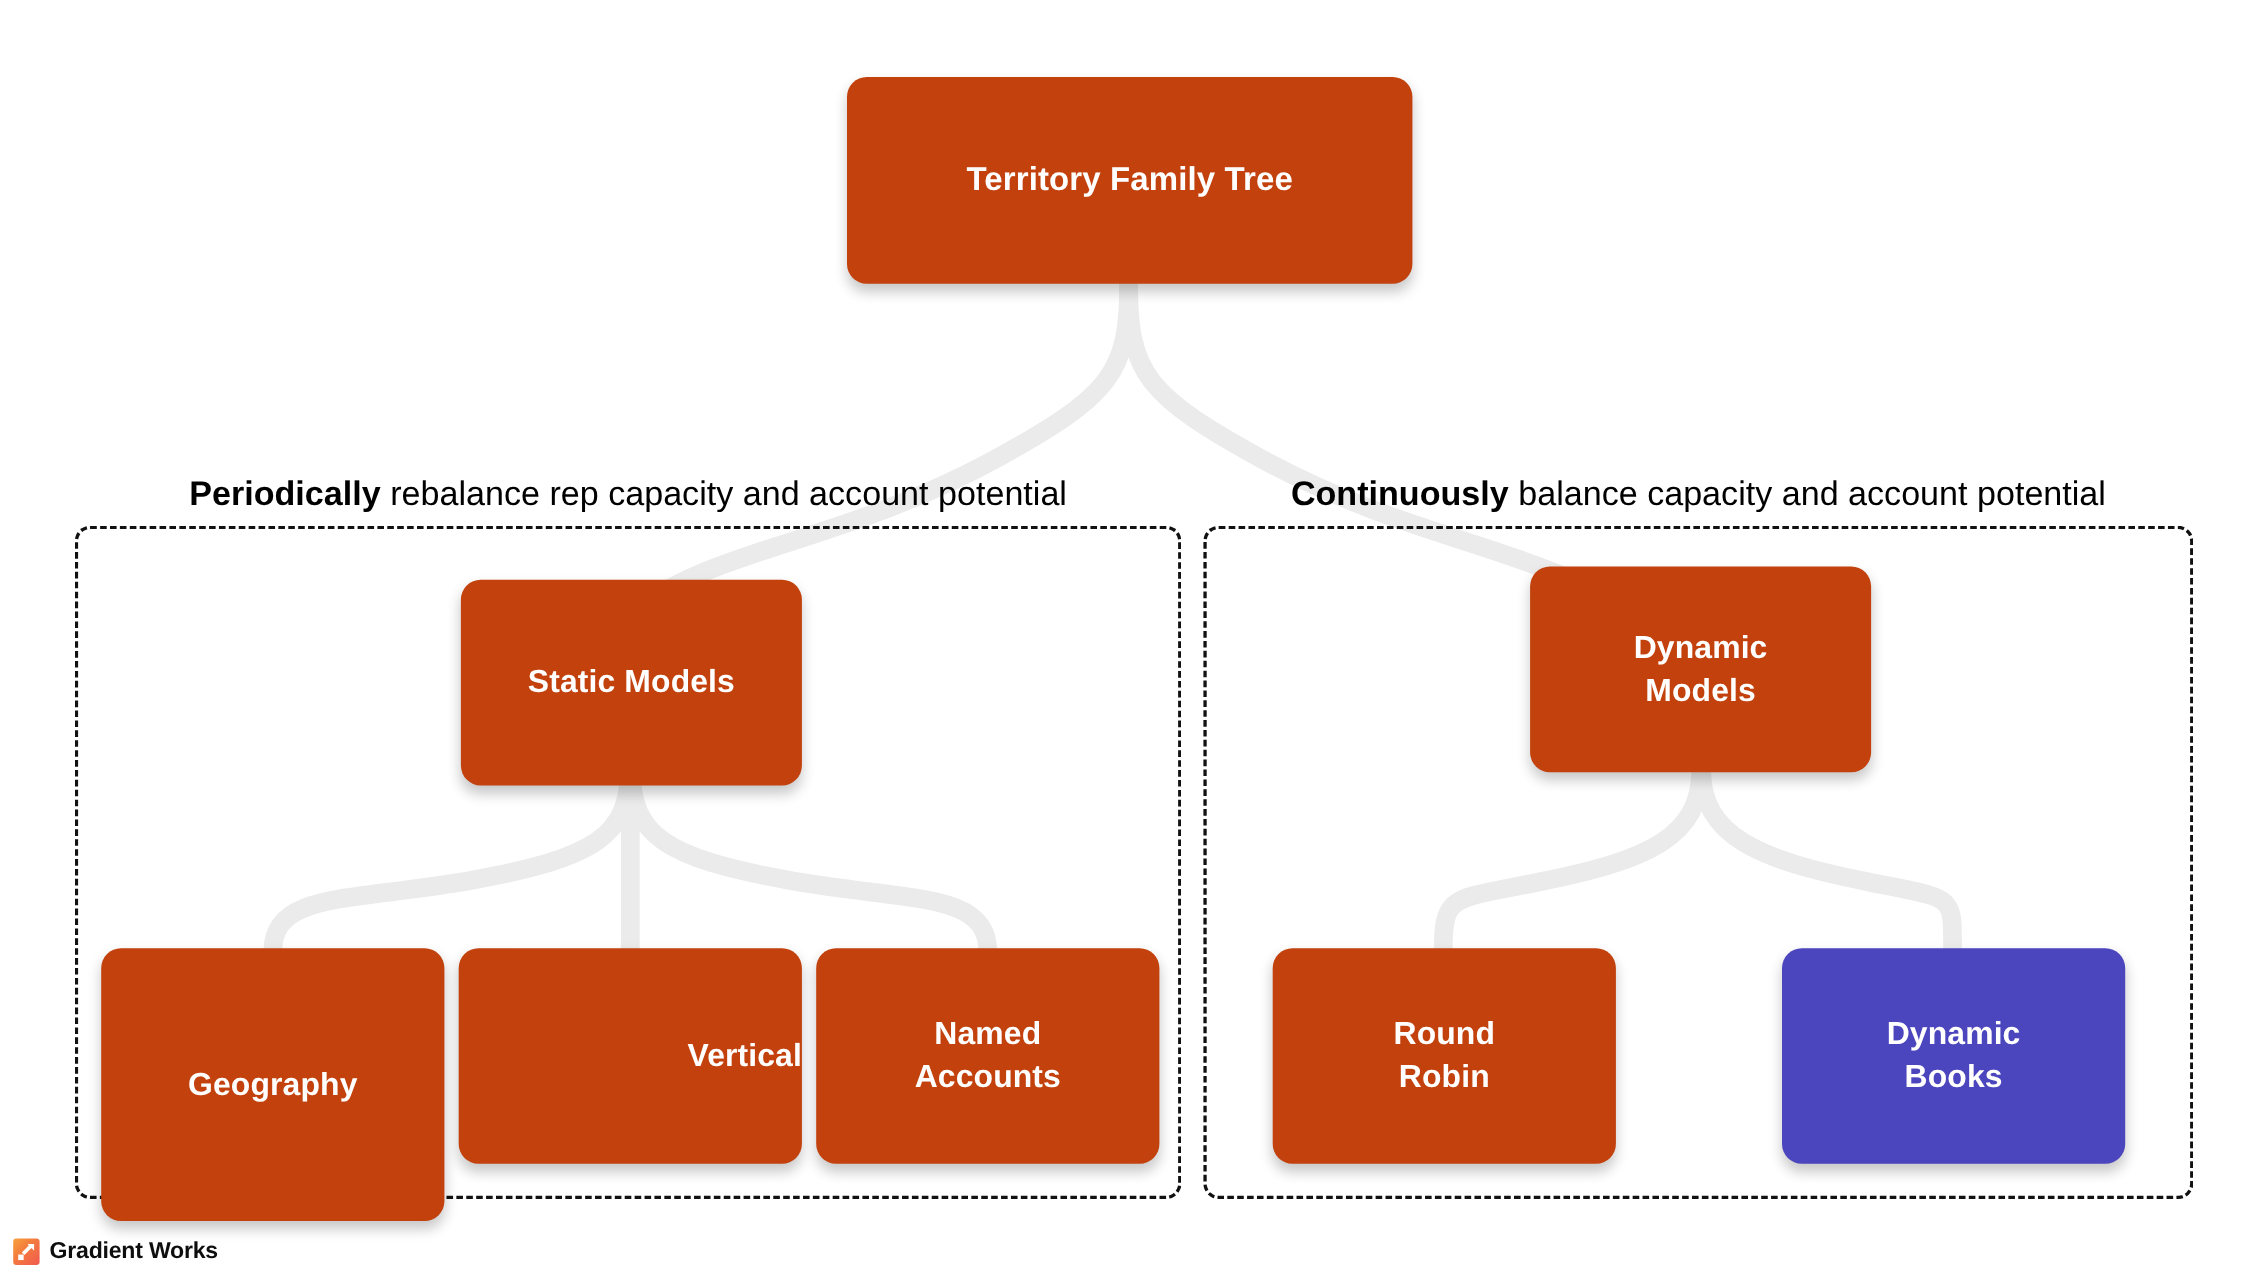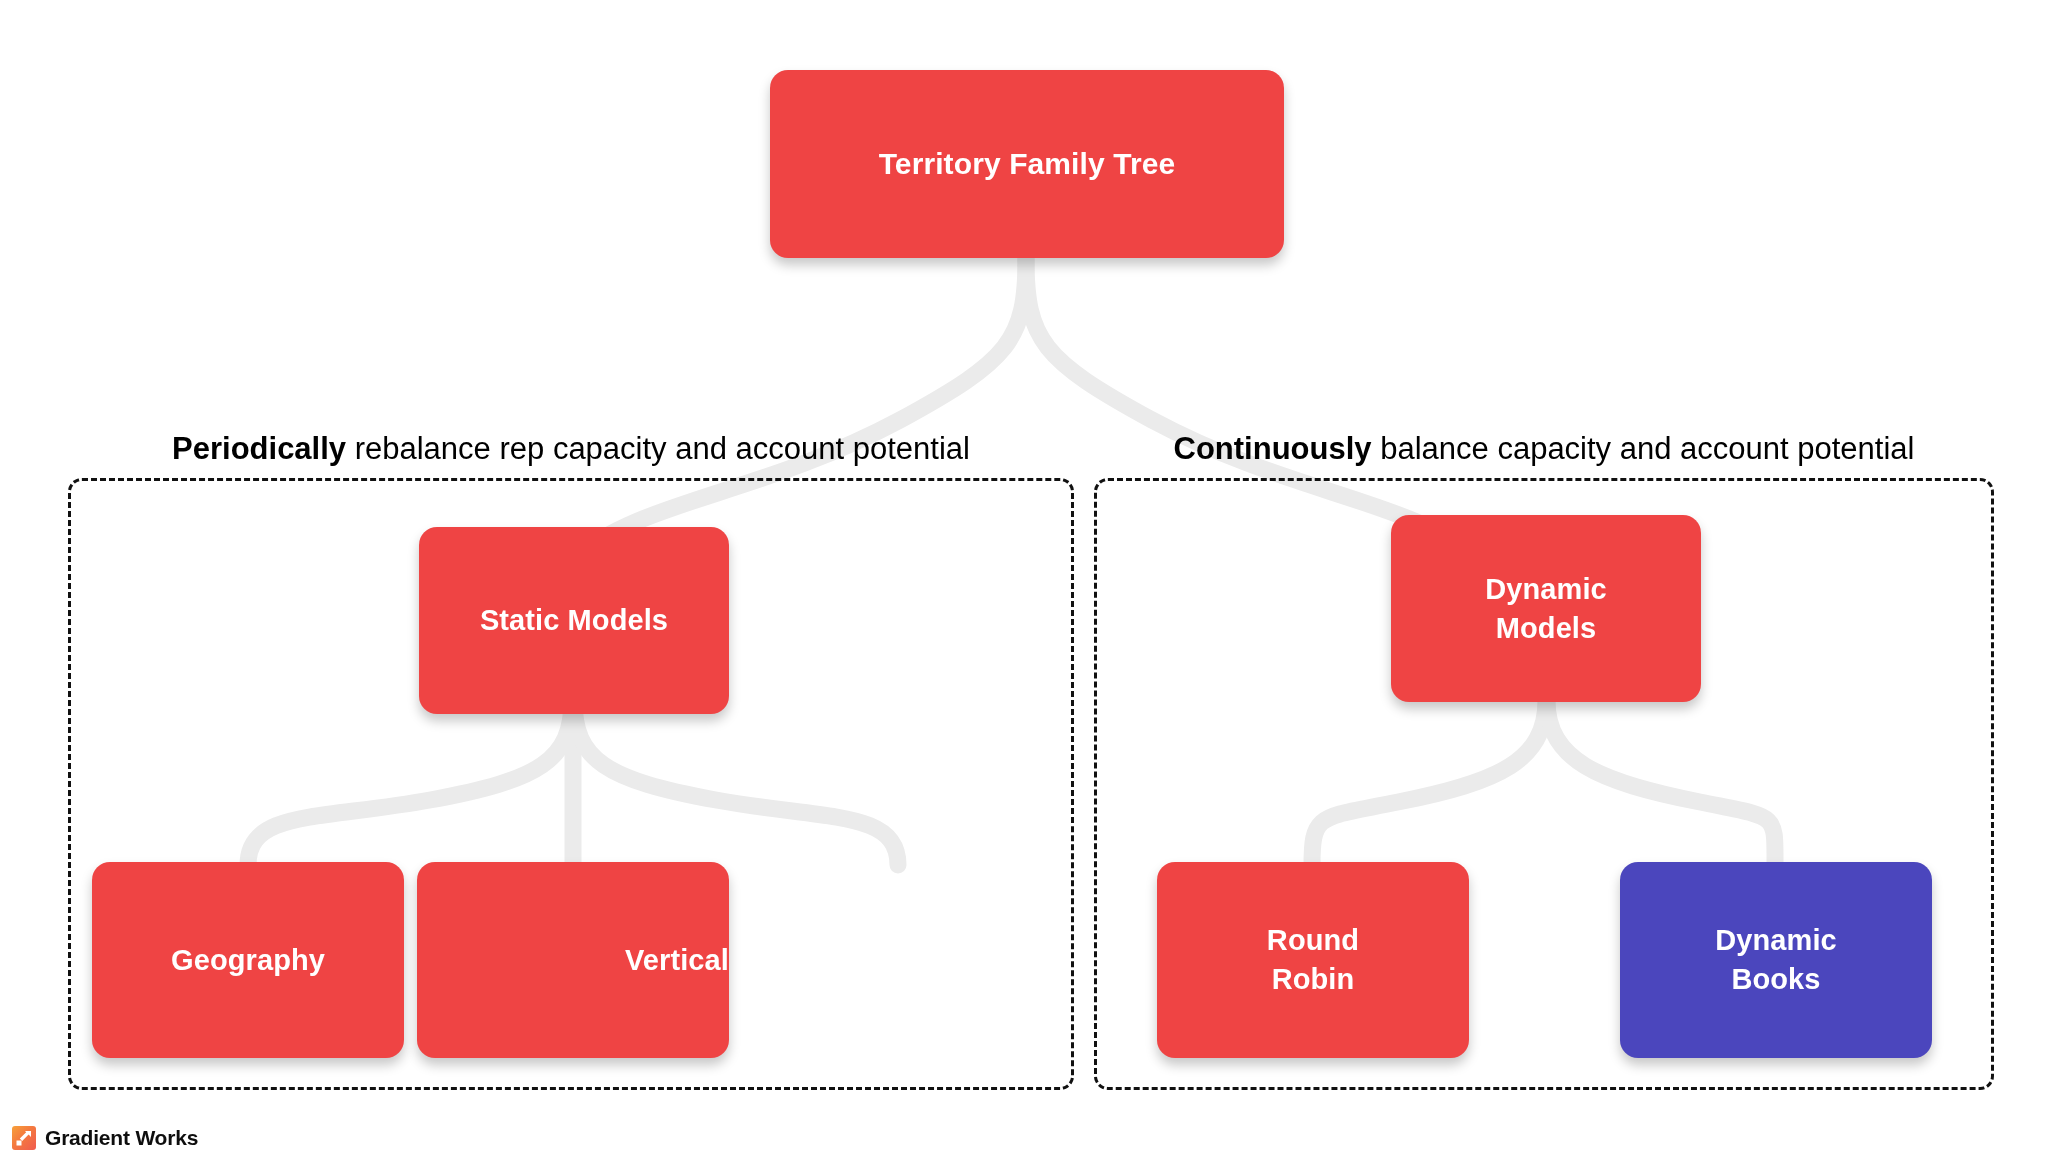--- a/index.html
+++ b/index.html
@@ -53,21 +53,21 @@
     text-align: center;
   }
   .group-caption .lead {
     font-weight: 700;
   }
 
   
   .node {
     position: absolute;
     z-index: 3;
-    background: #ef4444;
+    background: #c2410c;
     border-radius: 18px;
     box-shadow: 0 7px 12px rgba(0, 0, 0, 0.22);
     display: flex;
     align-items: center;
     justify-content: center;
     box-sizing: border-box;
   }
   .node.accent {
     background: #4b46bd;
   }
@@ -154,28 +154,32 @@
 
   <div class="node mid" style="left:419px; top:515px; width:310px; height:187px;margin-top:12px;">
     <span class="node-label">Static Models</span>
   </div>
 
   <div class="node mid" style="left:1391px; top:515px; width:310px; height:187px;">
     <span class="node-label">Dynamic
 Models</span>
   </div>
 
-  <div class="node leaf" style="left:92px; top:862px; width:312px; height:196px;">
+  <div class="node leaf" style="left:92px; top:862px; width:312px; height:248px;">
     <span class="node-label">Geography</span>
   </div>
 
   <div class="node leaf" style="left:417px; top:862px; width:312px; height:196px;justify-content:flex-end;">
     <span class="node-label">Vertical</span>
   </div>
 
+  <div class="node leaf" style="left:742px; top:862px; width:312px; height:196px;">
+    <span class="node-label">Named
+Accounts</span>
+  </div>
 
   <div class="node leaf" style="left:1157px; top:862px; width:312px; height:196px;">
     <span class="node-label">Round
 Robin</span>
   </div>
 
   <div class="node leaf accent" style="left:1620px; top:862px; width:312px; height:196px;">
     <span class="node-label">Dynamic
 Books</span>
   </div>

